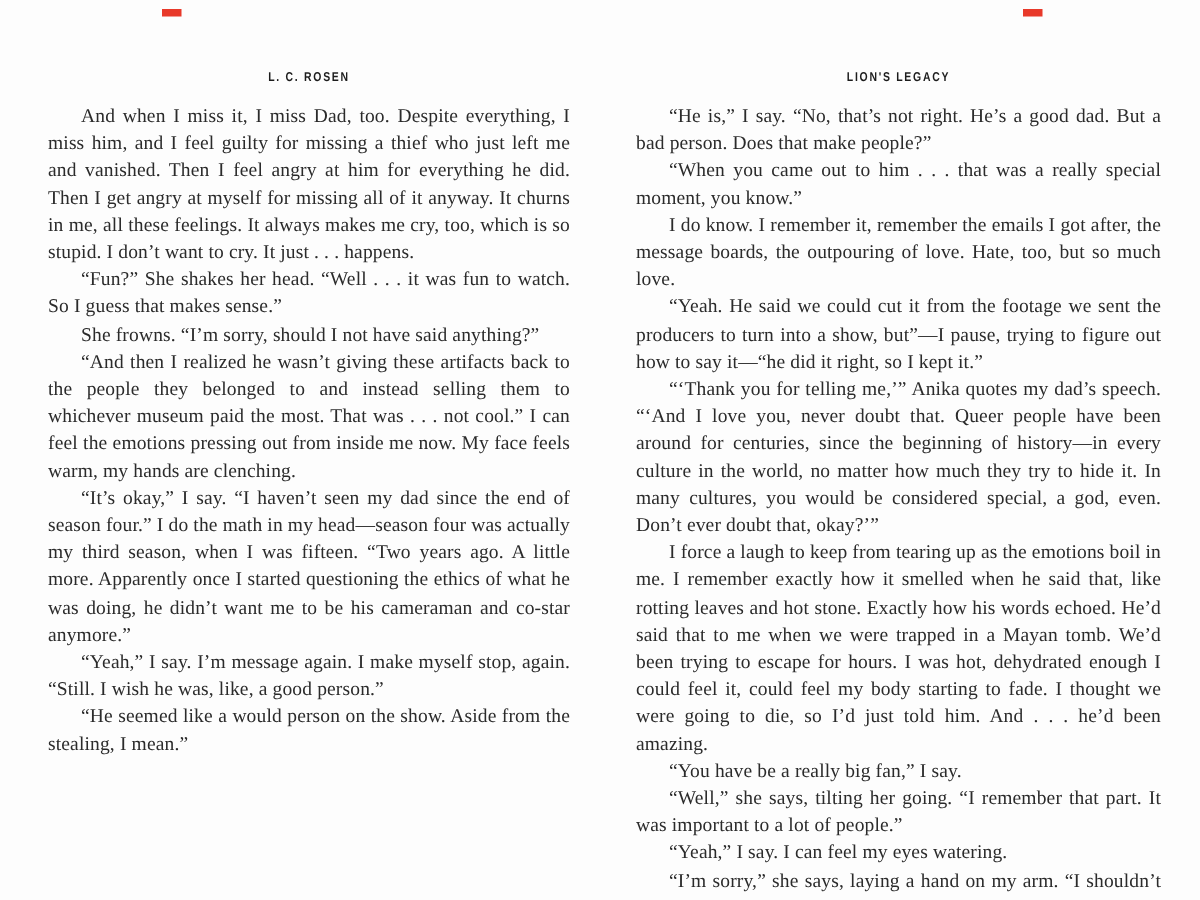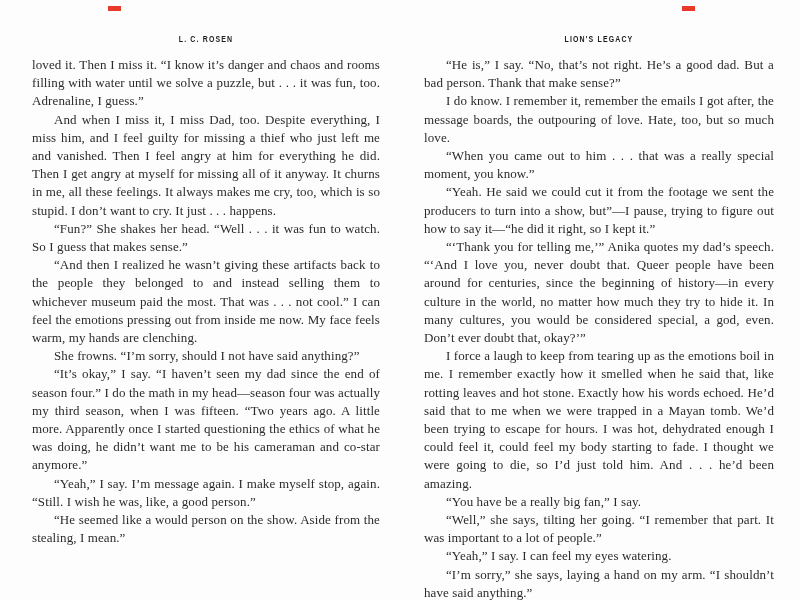--- a/index.html
+++ b/index.html
@@ -17,21 +17,21 @@
   .crop-mark {
     position: absolute;
     top: 6px;
     width: 13px; height: 5px;
     background: #e8392a;
   }
   .crop-mark.left { left: 108px; }
   .crop-mark.right { left: 682px; }
   .page {
     position: absolute;
-    top: 0; bottom: 0;
+    top: 12px; bottom: 0;
   }
   .page.left  { left: 32px;  width: 348px; }
   .page.right { left: 424px; width: 350px; }
   .running-head {
     position: absolute;
     top: 34px; left: 0; right: 0;
     text-align: center;
     font-family: "Liberation Sans", sans-serif;
     font-weight: bold;
     font-size: 8.5px;
@@ -65,37 +65,36 @@
 <body>
 
 <div class="spread">
 
   <div class="crop-mark left"></div>
   <div class="crop-mark right"></div>
 
   <div class="page left">
     <div class="running-head">L. C. ROSEN</div>
     <div class="body-text">
-      <p class="no-indent">loved it. Then I miss it. “I know it’s danger and chaos and rooms filling with water until we solve a puzzle, but . . . it was fun, too. Adrenaline, I guess.”</p>
       <p>And when I miss it, I miss Dad, too. Despite everything, I miss him, and I feel guilty for missing a thief who just left me and vanished. Then I feel angry at him for everything he did. Then I get angry at myself for missing all of it anyway. It churns in me, all these feelings. It always makes me cry, too, which is so stupid. I don’t want to cry. It just . . . happens.</p>
       <p>“Fun?” She shakes her head. “Well . . . it was fun to watch. So I guess that makes sense.”</p>
+      <p>She frowns. “I’m sorry, should I not have said anything?”</p>
       <p>“And then I realized he wasn’t giving these artifacts back to the people they belonged to and instead selling them to whichever museum paid the most. That was . . . not cool.” I can feel the emotions pressing out from inside me now. My face feels warm, my hands are clenching.</p>
-      <p>She frowns. “I’m sorry, should I not have said anything?”</p>
       <p>“It’s okay,” I say. “I haven’t seen my dad since the end of season four.” I do the math in my head—season four was actually my third season, when I was fifteen. “Two years ago. A little more. Apparently once I started questioning the ethics of what he was doing, he didn’t want me to be his cameraman and co-star anymore.”</p>
       <p>“Yeah,” I say. I’m message again. I make myself stop, again. “Still. I wish he was, like, a good person.”</p>
       <p>“He seemed like a would person on the show. Aside from the stealing, I mean.”</p>
     </div>
   </div>
 
   <div class="page right">
     <div class="running-head">LION'S LEGACY</div>
     <div class="body-text">
-      <p>“He is,” I say. “No, that’s not right. He’s a good dad. But a bad person. Thank that make sense?”</p>
+      <p>“He is,” I say. “No, that’s not right. He’s a good dad. But a bad person. Does that make people?”</p>
+      <p>“When you came out to him . . . that was a really special moment, you know.”</p>
       <p>I do know. I remember it, remember the emails I got after, the message boards, the outpouring of love. Hate, too, but so much love.</p>
-      <p>“When you came out to him . . . that was a really special moment, you know.”</p>
       <p>“Yeah. He said we could cut it from the footage we sent the producers to turn into a show, but”—I pause, trying to figure out how to say it—“he did it right, so I kept it.”</p>
       <p>“‘Thank you for telling me,’” Anika quotes my dad’s speech. “‘And I love you, never doubt that. Queer people have been around for centuries, since the beginning of history—in every culture in the world, no matter how much they try to hide it. In many cultures, you would be considered special, a god, even. Don’t ever doubt that, okay?’”</p>
       <p>I force a laugh to keep from tearing up as the emotions boil in me. I remember exactly how it smelled when he said that, like rotting leaves and hot stone. Exactly how his words echoed. He’d said that to me when we were trapped in a Mayan tomb. We’d been trying to escape for hours. I was hot, dehydrated enough I could feel it, could feel my body starting to fade. I thought we were going to die, so I’d just told him. And . . . he’d been amazing.</p>
       <p>“You have be a really big fan,” I say.</p>
       <p>“Well,” she says, tilting her going. “I remember that part. It was important to a lot of people.”</p>
       <p>“Yeah,” I say. I can feel my eyes watering.</p>
       <p>“I’m sorry,” she says, laying a hand on my arm. “I shouldn’t have said anything.”</p>
     </div>
   </div>
 

